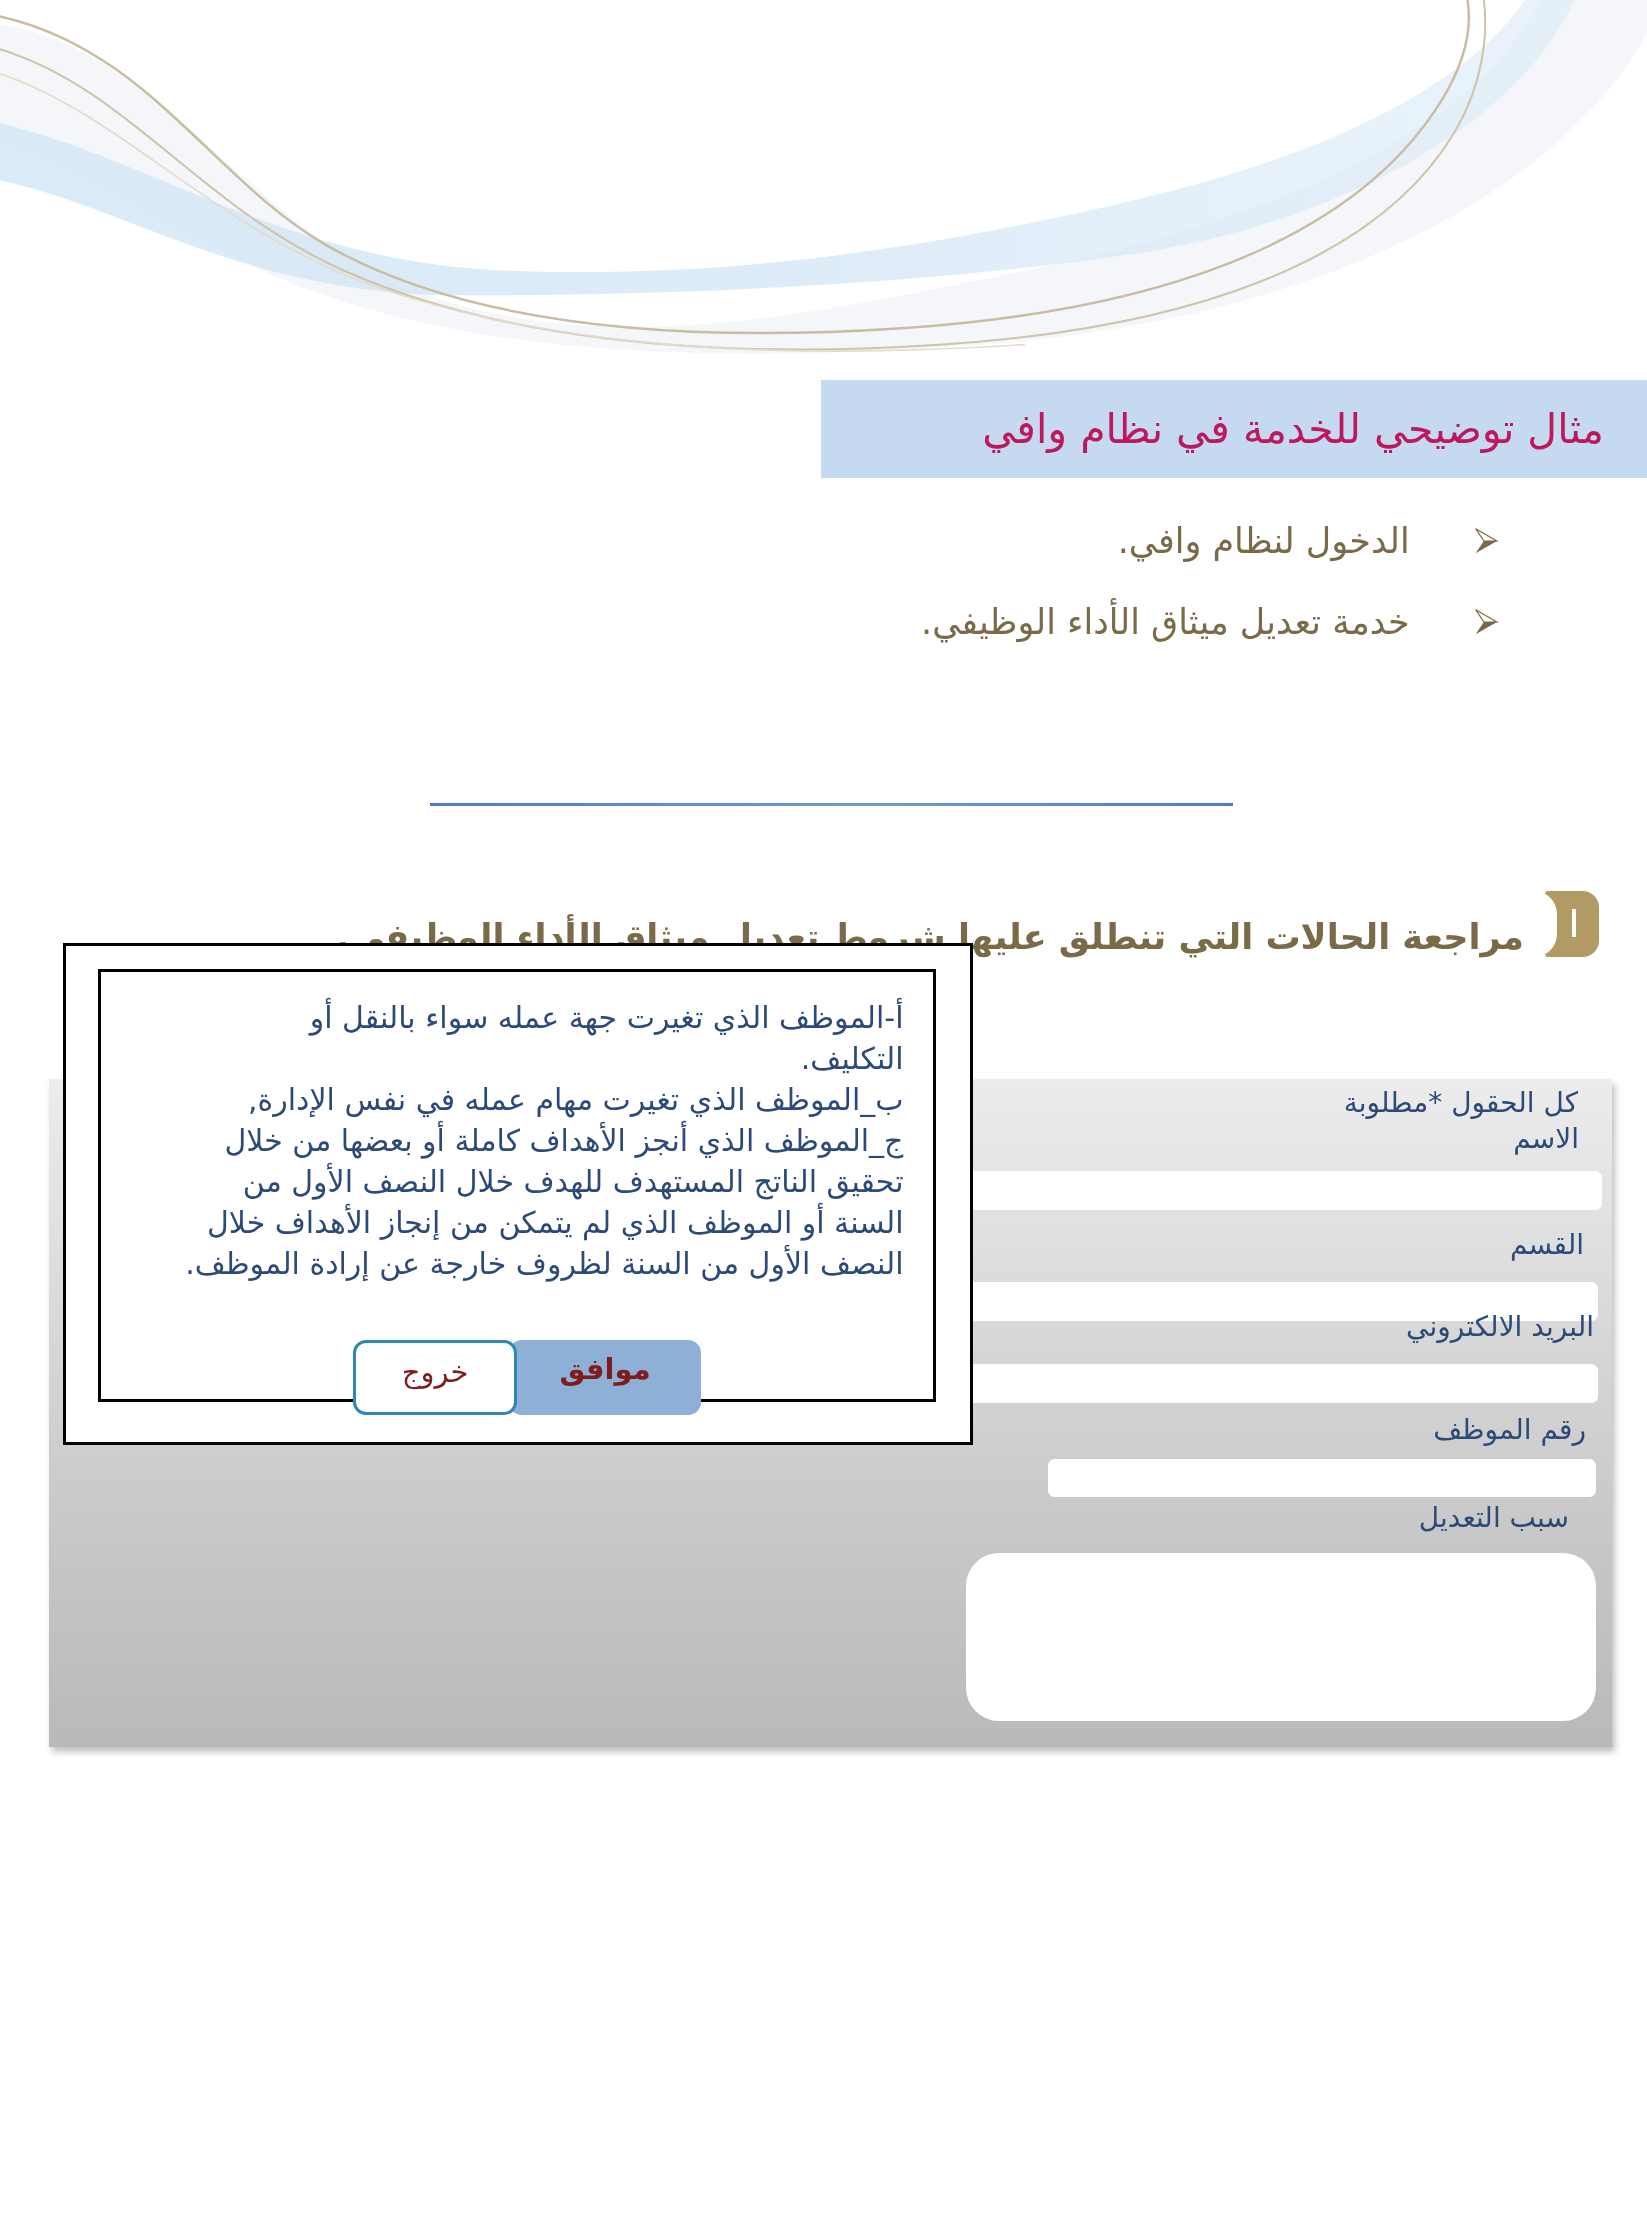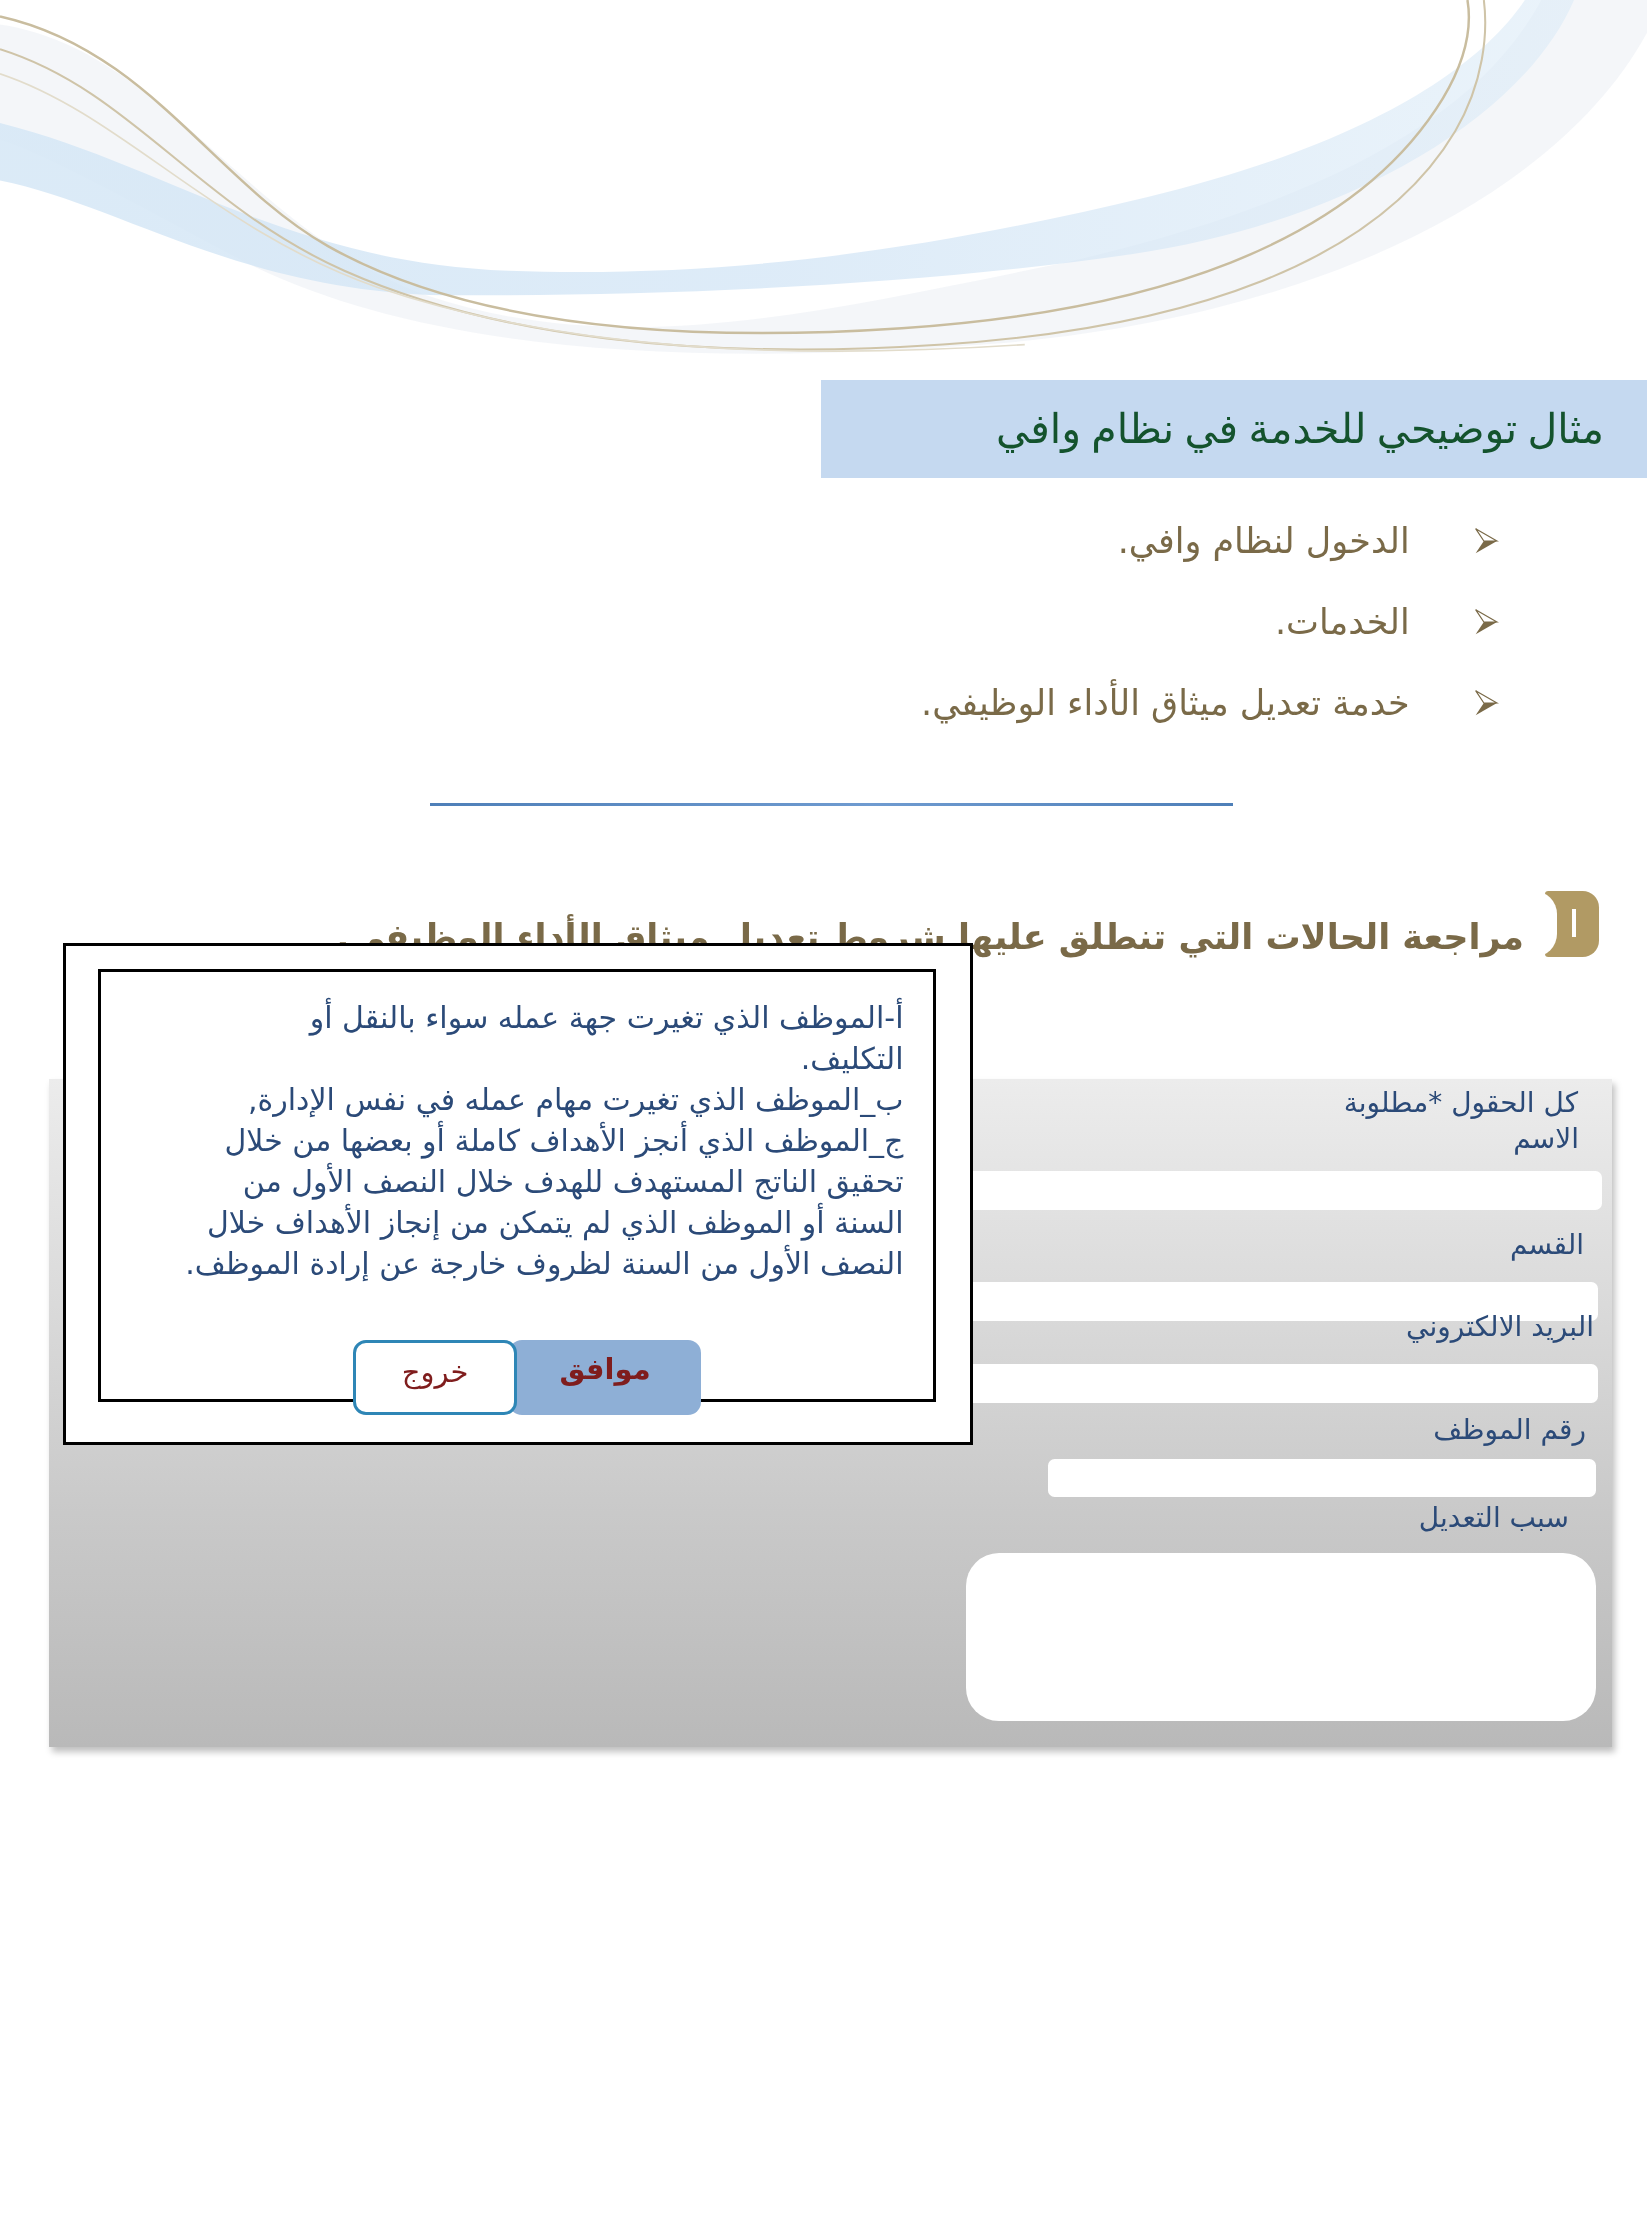--- a/index.html
+++ b/index.html
@@ -11,21 +11,21 @@
 
     
     .waves { position: absolute; left: 0; top: 0; width: 1647px; height: 361px; }
 
     
     .banner {
       position: absolute; left: 821px; top: 380px; width: 826px; height: 98px;
       background: #c5d9f0; direction: rtl;
       display: flex; align-items: center; padding-right: 43px;
     }
-    .banner-title { color: #14532d; font-size: 41px; font-weight: normal; letter-spacing: -0.8px; font-family: Liberation Serif, serif; }
+    .banner-title { color: #be185d; font-size: 41px; font-weight: normal; letter-spacing: -0.8px; }
 
     
     .bullets { position: absolute; right: 148px; top: 500px; direction: rtl; }
     .bullet { display: flex; align-items: center; height: 81px; gap: 45px; }
     .bullet-arrow { width: 24.6px; height: 28px; margin-left: 19.7px; display: inline-block; }
     .bullet-text { color: #7a6a48; font-size: 35px; letter-spacing: -0.4px; }
 
     .divider {
       position: absolute; left: 430px; top: 803px; width: 803px; height: 3.3px;
       background: linear-gradient(90deg, #4e7fb8 0%, #6f9bd0 55%, #4e7fb8 100%);
@@ -115,27 +115,20 @@
         <polygon points="28,17 2,2 12,17" fill="#fff" stroke="#7a6a48" stroke-width="1.5"></polygon>
         <polygon points="28,17 12,17 2,32" fill="#7a6a48"></polygon>
       </svg>
       <span class="bullet-text">الدخول لنظام وافي.</span>
     </div>
     <div class="bullet">
       <svg class="bullet-arrow" viewBox="0 0 30 34">
         <polygon points="28,17 2,2 12,17" fill="#fff" stroke="#7a6a48" stroke-width="1.5"></polygon>
         <polygon points="28,17 12,17 2,32" fill="#7a6a48"></polygon>
       </svg>
-      <span class="bullet-text">الخدمات.</span>
-    </div>
-    <div class="bullet">
-      <svg class="bullet-arrow" viewBox="0 0 30 34">
-        <polygon points="28,17 2,2 12,17" fill="#fff" stroke="#7a6a48" stroke-width="1.5"></polygon>
-        <polygon points="28,17 12,17 2,32" fill="#7a6a48"></polygon>
-      </svg>
       <span class="bullet-text">خدمة تعديل ميثاق الأداء الوظيفي.</span>
     </div>
   </div>
 
   <div class="divider"></div>
 
   <div class="section">
     <div class="section-tab">
       <span class="section-tab-mark"></span>
     </div>

